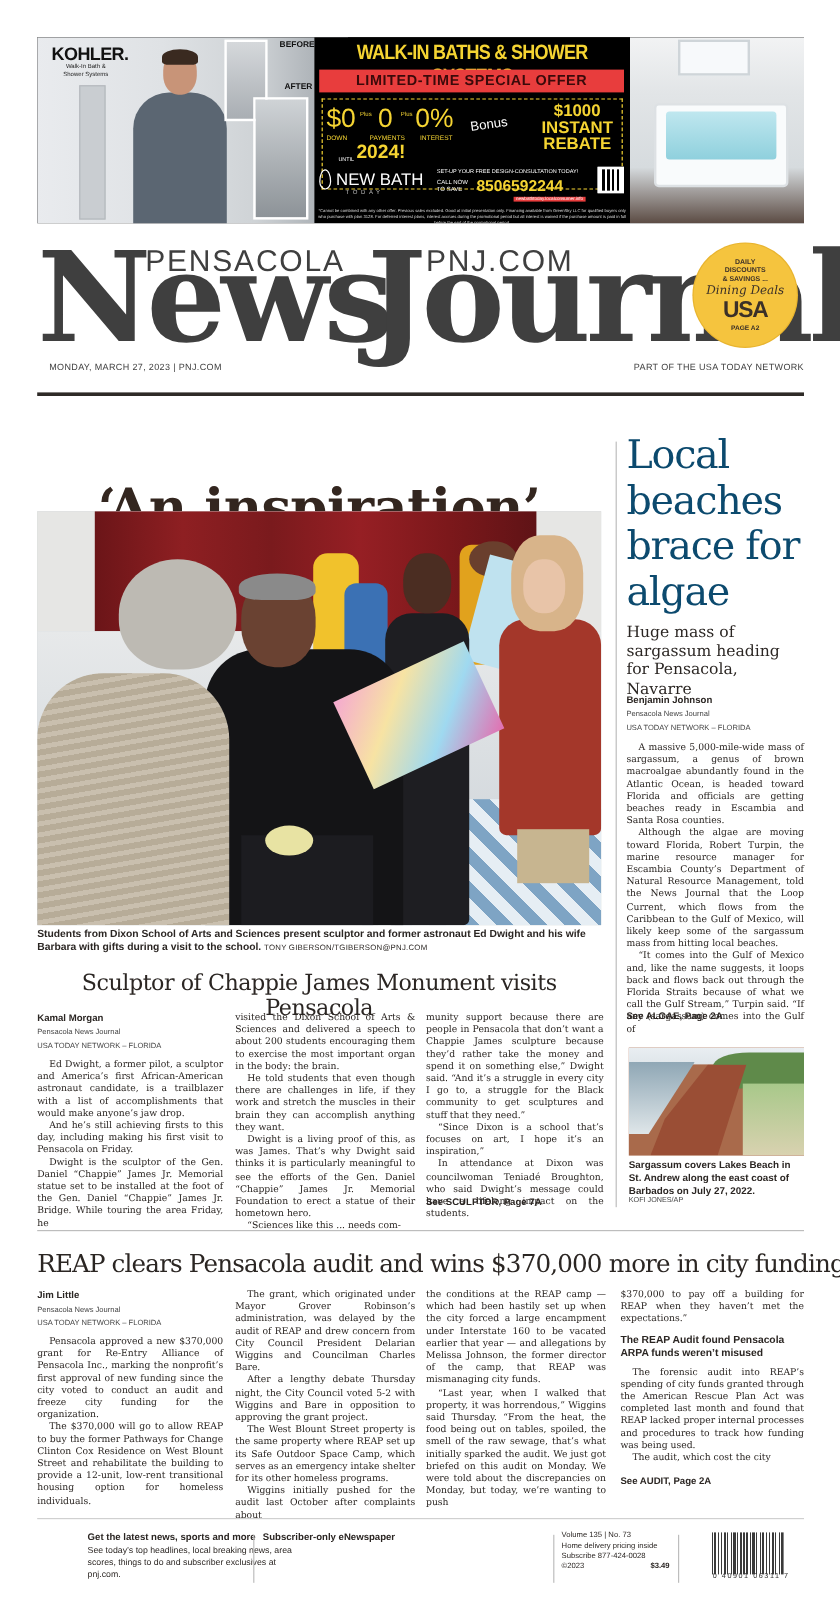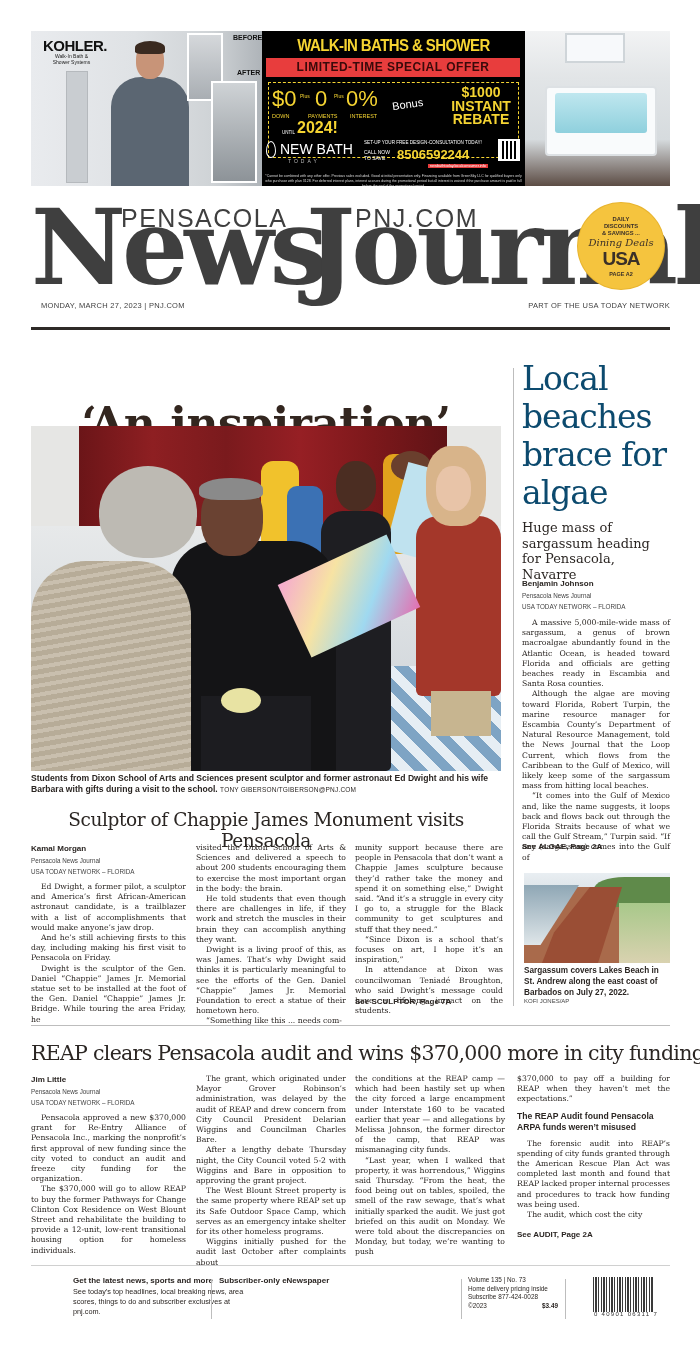--- a/index.html
+++ b/index.html
@@ -201,21 +201,21 @@
 
 <div class="col" style="left:31px;top:882px;width:155px;">
   <p>Ed Dwight, a former pilot, a sculptor and America’s first African-American astronaut candidate, is a trailblazer with a list of accomplishments that would make anyone’s jaw drop.</p>
   <p>And he’s still achieving firsts to this day, including making his first visit to Pensacola on Friday.</p>
   <p>Dwight is the sculptor of the Gen. Daniel “Chappie” James Jr. Memorial statue set to be installed at the foot of the Gen. Daniel “Chappie” James Jr. Bridge. While touring the area Friday, he</p>
 </div>
 <div class="col" style="left:196px;top:843px;width:150px;">
   <p class="noind">visited the Dixon School of Arts &amp; Sciences and delivered a speech to about 200 students encouraging them to exercise the most important organ in the body: the brain.</p>
   <p>He told students that even though there are challenges in life, if they work and stretch the muscles in their brain they can accomplish anything they want.</p>
   <p>Dwight is a living proof of this, as was James. That’s why Dwight said thinks it is particularly meaningful to see the efforts of the Gen. Daniel “Chappie” James Jr. Memorial Foundation to erect a statue of their hometown hero.</p>
-  <p>“Something like this ... needs com-</p>
+  <p>“Sciences like this ... needs com-</p>
 </div>
 <div class="col" style="left:355px;top:843px;width:148px;">
   <p class="noind">munity support because there are people in Pensacola that don’t want a Chappie James sculpture because they’d rather take the money and spend it on something else,” Dwight said. “And it’s a struggle in every city I go to, a struggle for the Black community to get sculptures and stuff that they need.”</p>
   <p>“Since Dixon is a school that’s focuses on art, I hope it’s an inspiration,”</p>
   <p>In attendance at Dixon was councilwoman Teniadé Broughton, who said Dwight’s message could have a lifelong impact on the students.</p>
 </div>
 <div class="abs jump" style="left:355px;top:997px;">See SCULPTOR, Page 7A</div>
 
 <div id="vrule" class="abs"></div>
 <div id="side-head" class="abs">Local beaches brace for algae</div>

